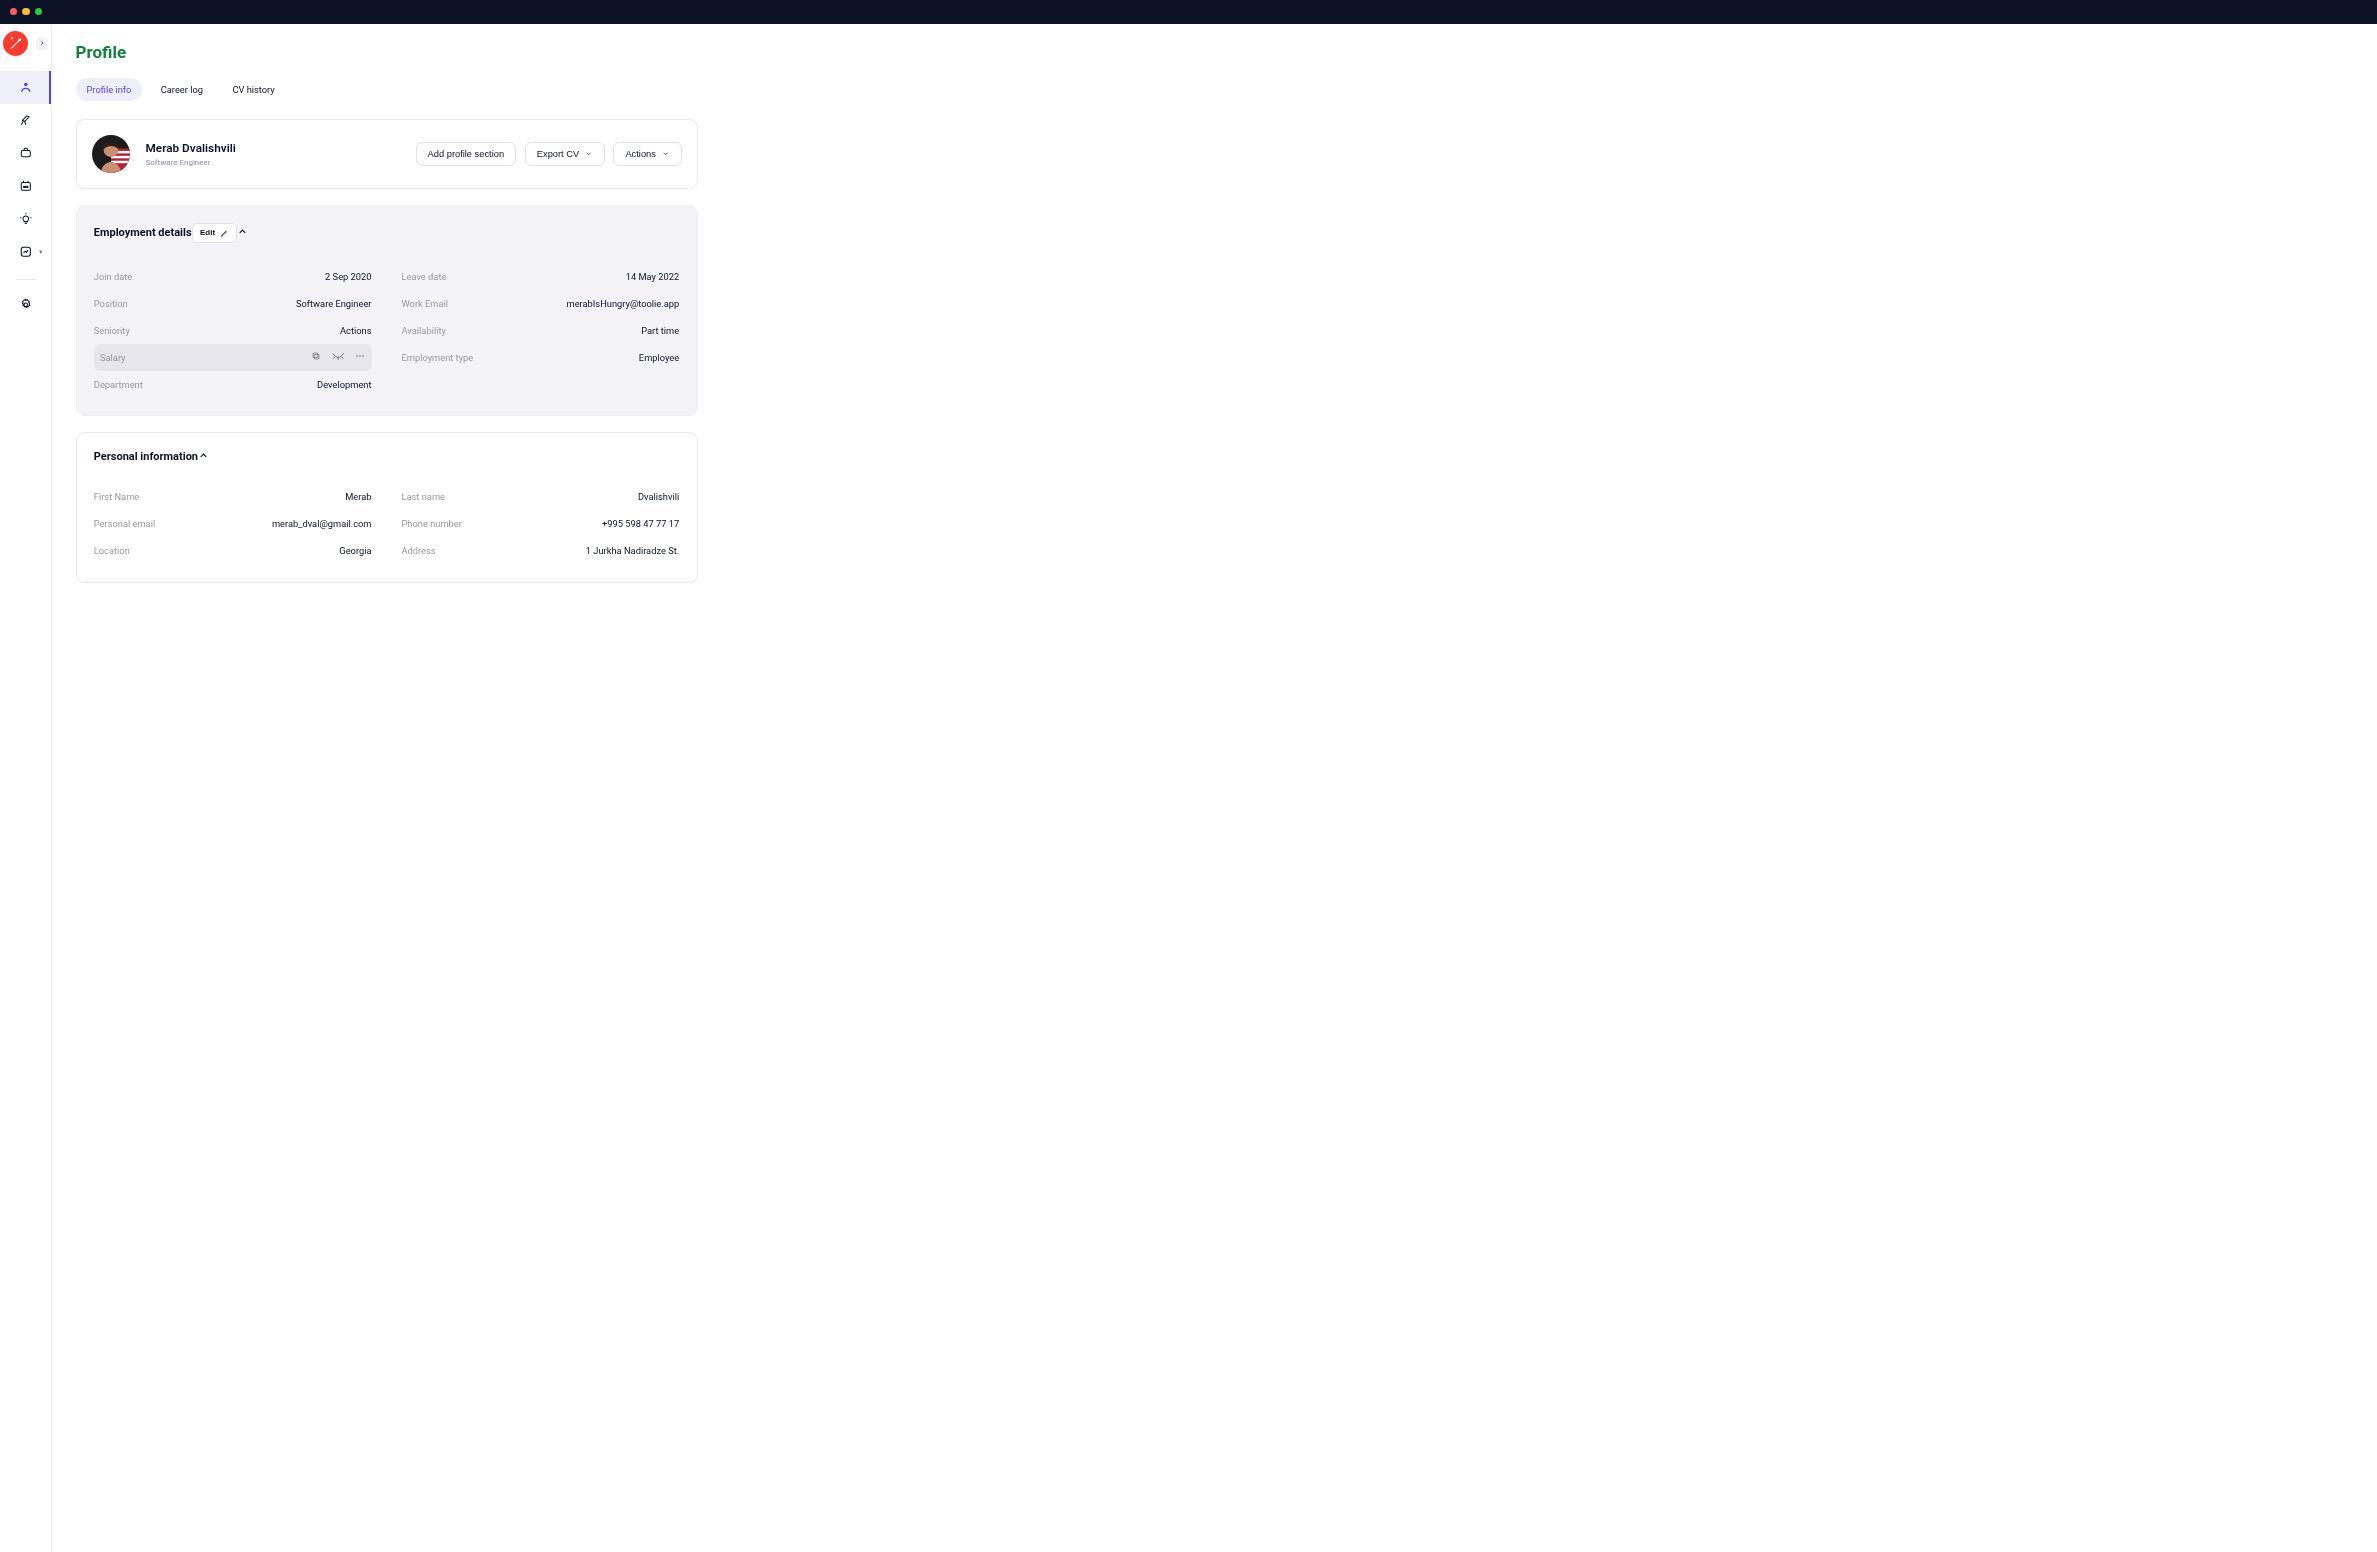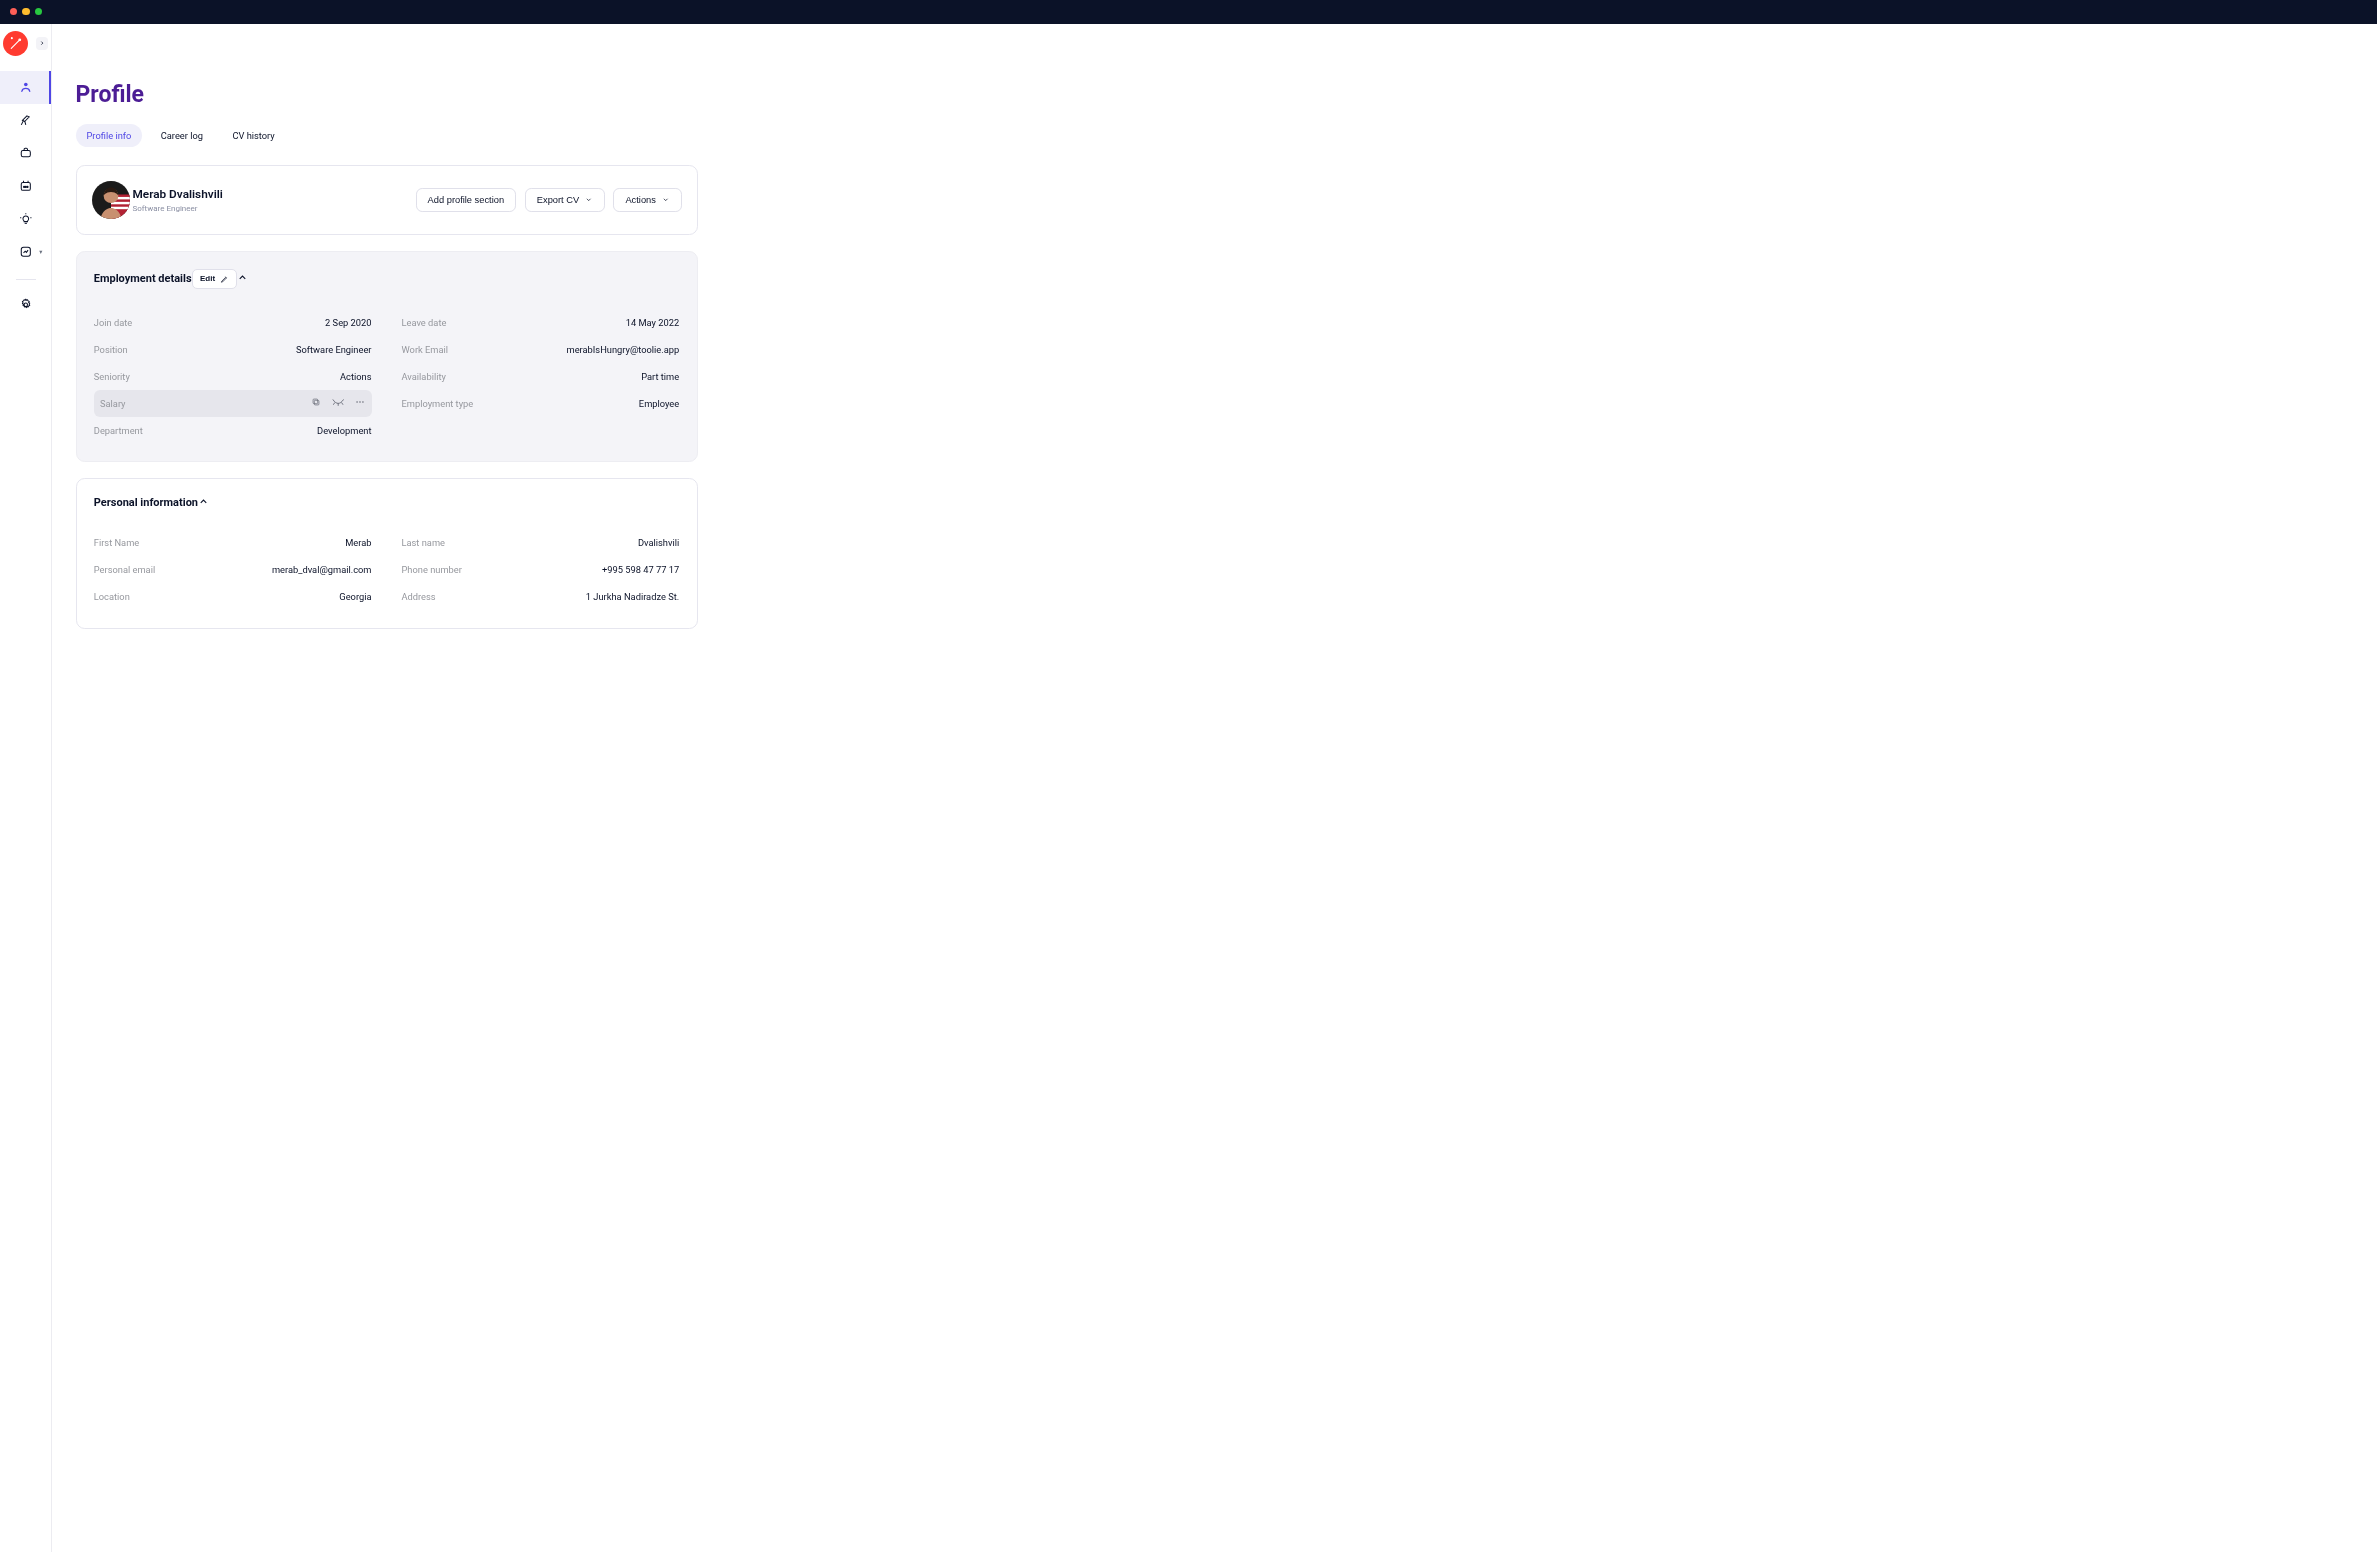--- a/index.html
+++ b/index.html
@@ -31,30 +31,30 @@
 
 
 .main { flex: 1; display: flex; flex-direction: column; }
 .topbar { height: 41px; border-bottom: 0.6px solid #ececf1; display: flex; align-items: center; justify-content: flex-end; padding: 0 17.3px; gap: 17.3px; }
 .topbar .home-link { color: #0b1228; font-size: 10px; cursor: pointer; }
 .topbar .bell { width: 12.4px; height: 12.4px; color: #0b1228; cursor: pointer; }
 .topbar .avatar { width: 18.6px; height: 18.6px; border-radius: 50%; background: #cfd6e4; overflow: hidden; cursor: pointer; }
 .topbar .avatar svg { width: 100%; height: 100%; }
 
 .content { padding: 18.6px 23.5px 37px 23.5px; width: 100%; max-width: 669px; }
-.page-title { font-size: 23px; font-weight: 700; margin-bottom: 16px; color: #4c1d95; margin-top: 39px; }
+.page-title { font-size: 17px; font-weight: 700; margin-bottom: 16px; color: #15803d; }
 
 .tabs { display: flex; gap: 7.4px; align-items: center; margin-bottom: 17.3px; }
 .tab { padding: 6.2px 11px; border-radius: 619px; font-size: 9.3px; color: #0b1228; cursor: pointer; }
 .tab.active { background: #efeffa; color: #4f46e5; }
 
 
 .card { border: 0.6px solid #e6e6ef; border-radius: 8.7px; padding: 15px; background: #fff; }
 .profile-head { display: flex; align-items: center; justify-content: space-between; }
-.profile-left { display: flex; align-items: center; gap: 3px; justify-content: space-between; }
+.profile-left { display: flex; align-items: center; gap: 16px; justify-content: space-between; }
 .profile-av { width: 38px; height: 38px; border-radius: 50%; overflow: hidden; background: #ddd; }
 .profile-av svg { width: 100%; height: 100%; display: block; }
 .profile-name { font-size: 11.8px; font-weight: 600; color: #0b1228; }
 .profile-role { font-size: 8px; color: #8a8fa3; margin-top: 2.5px; }
 .profile-actions { display: flex; gap: 8.7px; }
 .btn { border: 0.6px solid #e0e0ea; background: #fff; border-radius: 6.2px; padding: 6.2px 11px; font-size: 9.3px; color: #0b1228; display: inline-flex; align-items: center; gap: 6.2px; cursor: pointer; }
 .btn .chev-dn { width: 7.4px; height: 7.4px; }
 
 
 .section { margin-top: 16px; border-radius: 8.7px; }

